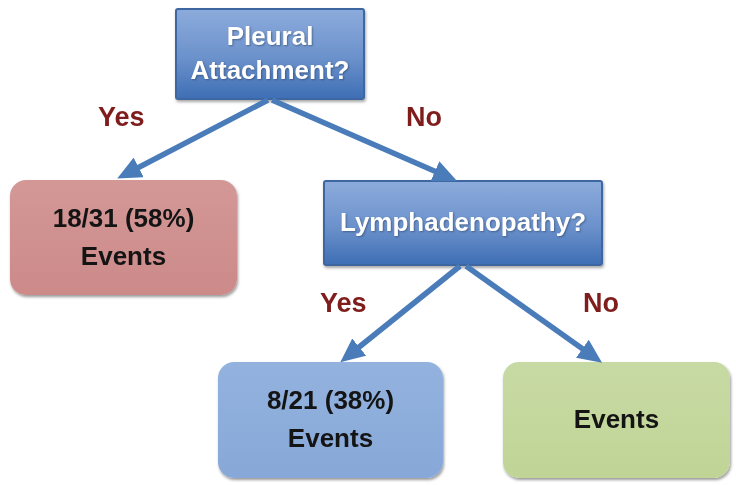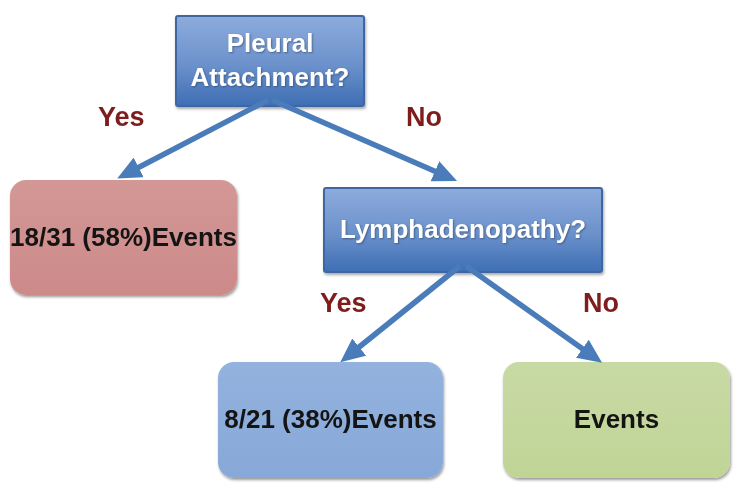--- a/index.html
+++ b/index.html
@@ -17,25 +17,24 @@
     color:#ffffff;
     font-weight:bold;
     font-size:26px;
     line-height:1.3;
     background:linear-gradient(to bottom,#8cabdc 0%,#6b91cb 55%,#3f6fb5 100%);
     border:2px solid #3e66a0;
     border-radius:3px;
     box-shadow:1px 2px 3px #a8a8a8;
     text-shadow:1px 1px 2px rgba(40,60,90,0.55);
     box-sizing:border-box;
-    margin-top:7px;
   }
   .leaf{
     position:absolute;
-    display:flex;flex-direction:row;align-items:center;justify-content:center;
+    display:flex;flex-direction:column;align-items:center;justify-content:center;
     text-align:center;
     color:#141414;
     font-weight:bold;
     font-size:26px;
     line-height:1.45;
     border-radius:16px;
     box-shadow:1px 2px 3px #9a9a9a;
     box-sizing:border-box;
   }
   .leaf-red{background:linear-gradient(to bottom,#d39896 0%,#cc8a89 100%);}

